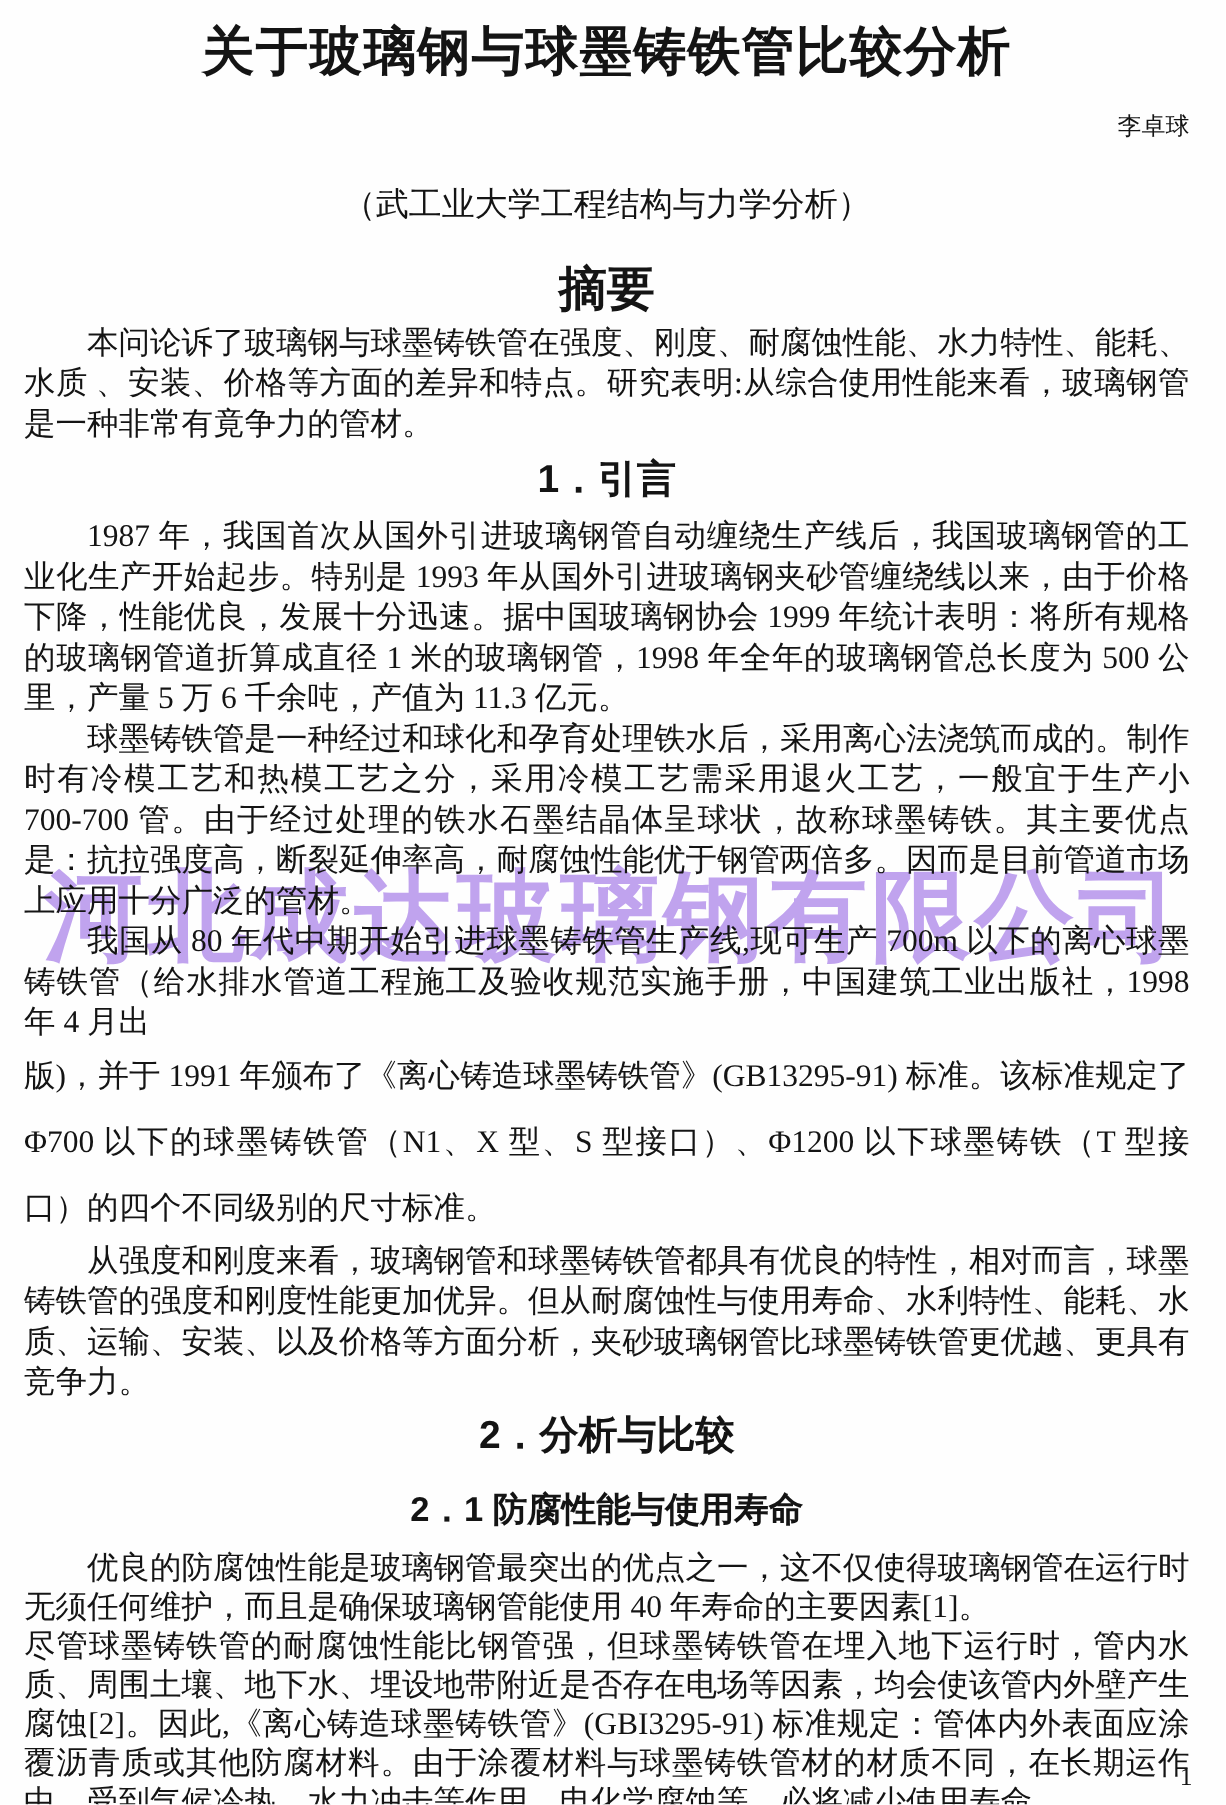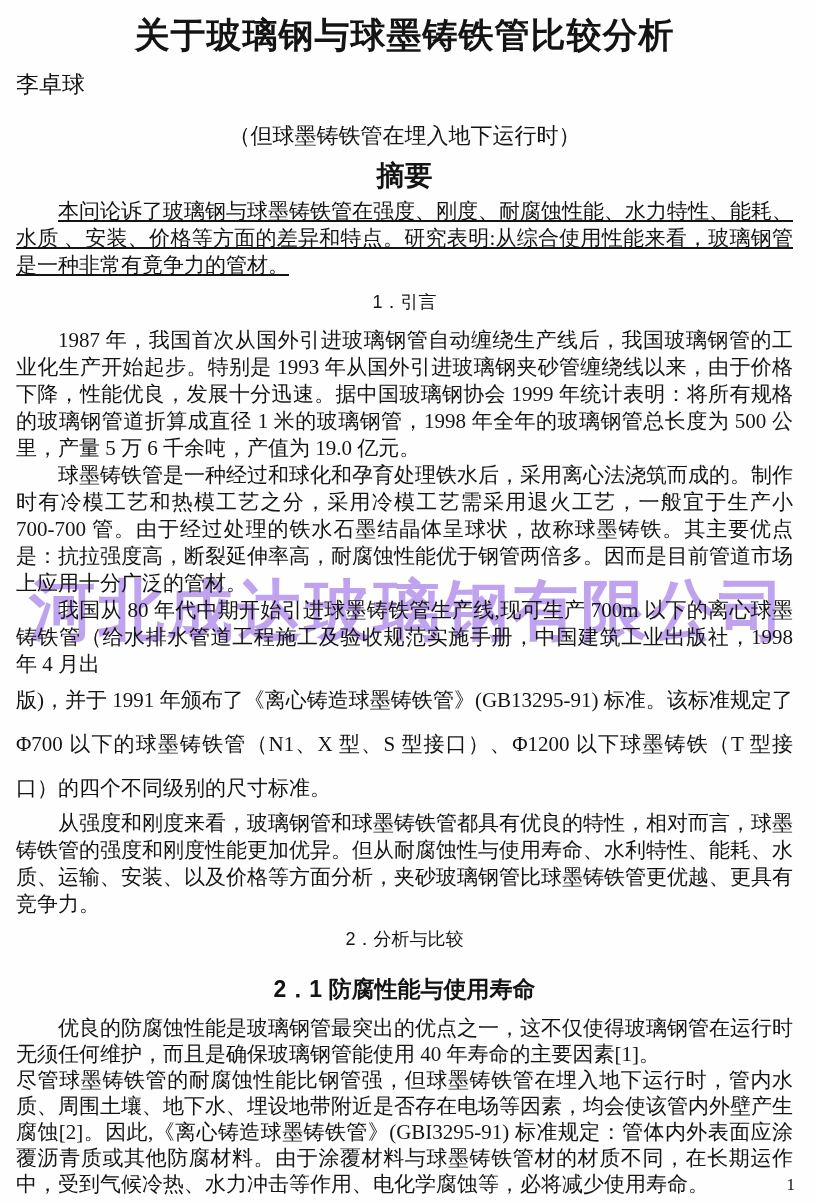--- a/index.html
+++ b/index.html
@@ -26,57 +26,56 @@
   .doc-title {
     font-family: "Liberation Sans", "DejaVu Sans", sans-serif;
     font-weight: bold;
     font-size: 35px;
     line-height: 42px;
     text-align: center;
     letter-spacing: 1px;
     margin: 2px 40px 16px 40px;
   }
   .author {
-    font-size: 23px;
+    font-size: 16px;
     line-height: 26px;
-    text-align: left;
+    text-align: right;
     margin-top: 16px;
   }
   .affiliation {
     font-size: 22px;
     line-height: 27px;
     text-align: center;
     margin-top: 24px;
   }
   .abstract-heading {
     font-family: Liberation Sans, sans-serif;
     font-weight: bold;
-    font-size: 28px;
+    font-size: 32px;
     line-height: 29px;
     text-align: center;
-    margin-top: 12px;
+    margin-top: 29px;
   }
   .para {
     font-size: 21px;
     line-height: 27px;
     text-align: justify;
     text-indent: 2em;
     margin: 0;
   }
   .para.no-indent {
     text-indent: 0;
   }
   .abstract-body {
     margin-top: 8px;
-    text-decoration: underline;
   }
   .sec-heading {
     font-family: "Liberation Sans", "DejaVu Sans", sans-serif;
-    font-weight: normal;
-    font-size: 18px;
+    font-weight: bold;
+    font-size: 26px;
     line-height: 31px;
     text-align: center;
     margin-top: 8px;
   }
   .sec-heading.sec2 {
     margin-top: 6px;
   }
   .p-first {
     margin-top: 9px;
   }
@@ -126,29 +125,29 @@
 <div class="page">
 
   <div class="watermark">河北成达玻璃钢有限公司</div>
 
   <div class="content">
 
     <div class="doc-title">关于玻璃钢与球墨铸铁管比较分析</div>
 
     <div class="author">李卓球</div>
 
-    <div class="affiliation">（但球墨铸铁管在埋入地下运行时）</div>
+    <div class="affiliation">（武工业大学工程结构与力学分析）</div>
 
     <div class="abstract-heading">摘要</div>
 
     <p class="para abstract-body">本问论诉了玻璃钢与球墨铸铁管在强度、刚度、耐腐蚀性能、水力特性、能耗、水质 、安装、价格等方面的差异和特点。研究表明:从综合使用性能来看，玻璃钢管是一种非常有竟争力的管材。</p>
 
     <div class="sec-heading">1．引言</div>
 
-    <p class="para p-first">1987 年，我国首次从国外引进玻璃钢管自动缠绕生产线后，我国玻璃钢管的工业化生产开始起步。特别是 1993 年从国外引进玻璃钢夹砂管缠绕线以来，由于价格下降，性能优良，发展十分迅速。据中国玻璃钢协会 1999 年统计表明：将所有规格的玻璃钢管道折算成直径 1 米的玻璃钢管，1998 年全年的玻璃钢管总长度为 500 公里，产量 5 万 6 千余吨，产值为 19.0 亿元。</p>
+    <p class="para p-first">1987 年，我国首次从国外引进玻璃钢管自动缠绕生产线后，我国玻璃钢管的工业化生产开始起步。特别是 1993 年从国外引进玻璃钢夹砂管缠绕线以来，由于价格下降，性能优良，发展十分迅速。据中国玻璃钢协会 1999 年统计表明：将所有规格的玻璃钢管道折算成直径 1 米的玻璃钢管，1998 年全年的玻璃钢管总长度为 500 公里，产量 5 万 6 千余吨，产值为 11.3 亿元。</p>
 
     <p class="para">球墨铸铁管是一种经过和球化和孕育处理铁水后，采用离心法浇筑而成的。制作时有冷模工艺和热模工艺之分，采用冷模工艺需采用退火工艺，一般宜于生产小 700-700 管。由于经过处理的铁水石墨结晶体呈球状，故称球墨铸铁。其主要优点是：抗拉强度高，断裂延伸率高，耐腐蚀性能优于钢管两倍多。因而是目前管道市场上应用十分广泛的管材。</p>
 
     <p class="para">我国从 80 年代中期开始引进球墨铸铁管生产线,现可生产 700m 以下的离心球墨铸铁管（给水排水管道工程施工及验收规范实施手册，中国建筑工业出版社，1998 年 4 月出</p>
 
     <p class="para wide-lines">版)，并于 1991 年颁布了《离心铸造球墨铸铁管》(GB13295-91) 标准。该标准规定了Φ700 以下的球墨铸铁管（N1、X 型、S 型接口）、Φ1200 以下球墨铸铁（T 型接口）的四个不同级别的尺寸标准。</p>
 
     <p class="para">从强度和刚度来看，玻璃钢管和球墨铸铁管都具有优良的特性，相对而言，球墨铸铁管的强度和刚度性能更加优异。但从耐腐蚀性与使用寿命、水利特性、能耗、水质、运输、安装、以及价格等方面分析，夹砂玻璃钢管比球墨铸铁管更优越、更具有竞争力。</p>
 
     <div class="sec-heading sec2">2．分析与比较</div>

